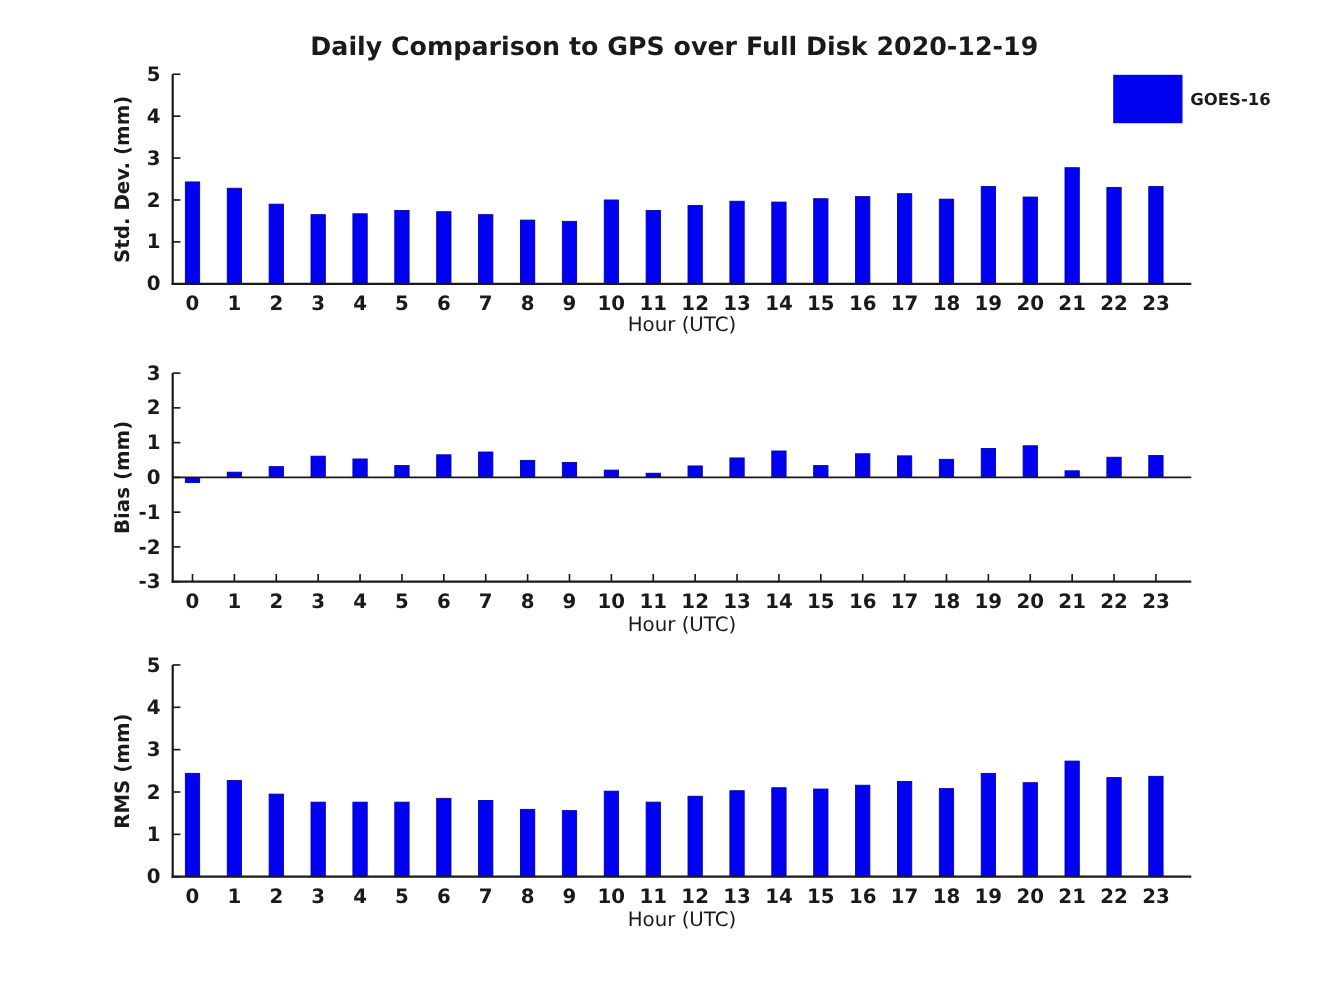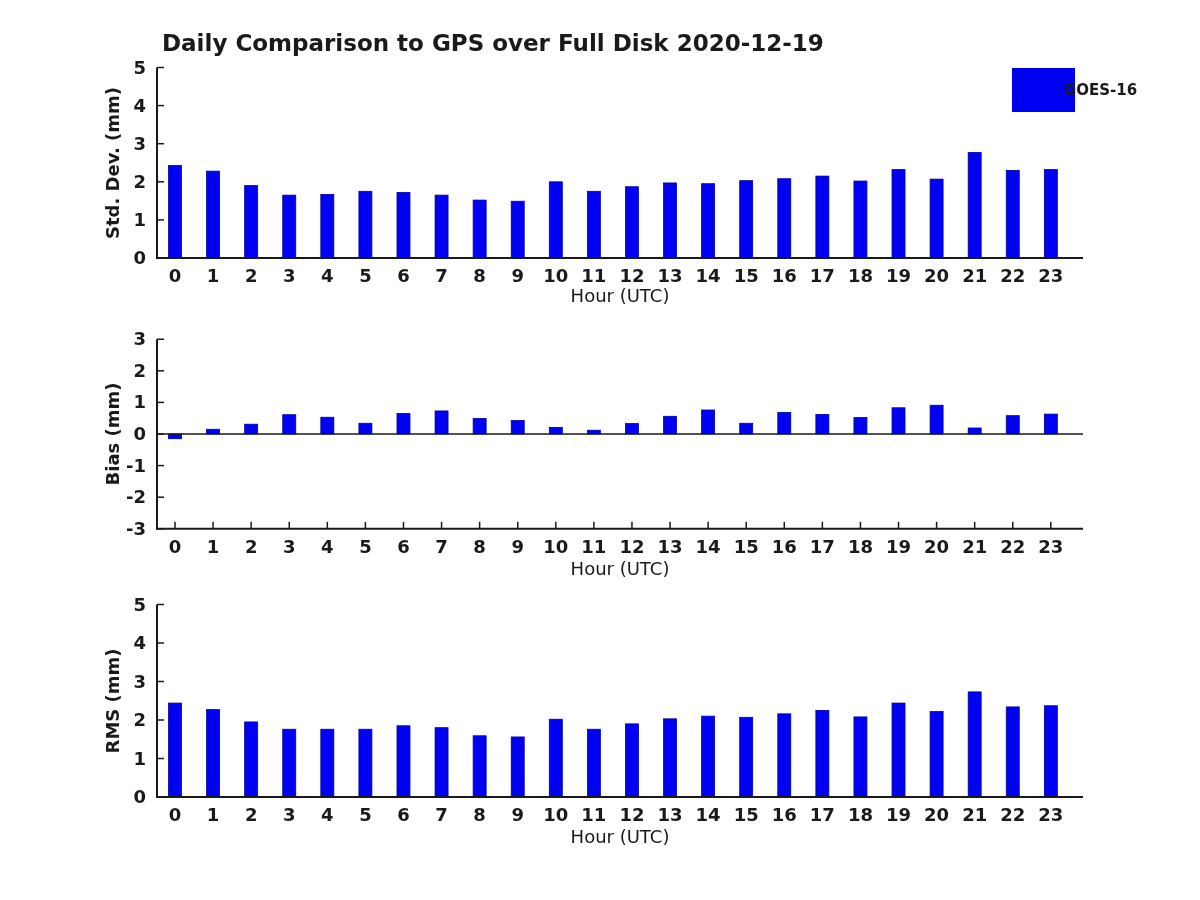--- a/index.html
+++ b/index.html
@@ -1,23 +1,23 @@
 <!DOCTYPE html>
 <html><head>
 <meta charset="utf-8">
 <style>
   html,body{margin:0;padding:0;background:#ffffff;}
   body{width:1200px;height:900px;overflow:hidden;
        font-family:"DejaVu Sans", sans-serif;color:#1a1a1a;}
   .figure{position:relative;width:1200px;height:900px;background:#ffffff;}
-  .chart-title{position:absolute;left:162px;top:30px;width:926px;height:28px;
-       text-align:left;font-size:23px;font-weight:bold;white-space:nowrap;}
+  .chart-title{position:absolute;left:150px;top:30px;width:926px;height:28px;
+       text-align:center;font-size:23px;font-weight:bold;white-space:nowrap;}
   .legend{position:absolute;left:1012px;top:68px;}
   .legend-swatch{position:absolute;left:0;top:0;width:63px;height:44px;background:#0000f2;}
-  .legend-label{position:absolute;left:52px;top:13px;font-size:15px;font-weight:bold;white-space:nowrap;}
+  .legend-label{position:absolute;left:70px;top:13px;font-size:15px;font-weight:bold;white-space:nowrap;}
   svg#charts{position:absolute;left:0;top:0;}
   .ylab{position:absolute;left:112px;transform:translate(-50%,-50%) rotate(-90deg);
        font-size:18px;font-weight:bold;white-space:nowrap;}
   .xlab{position:absolute;left:157px;width:926px;text-align:center;
        font-size:18px;font-weight:normal;line-height:24px;}
   svg text{font-family:"DejaVu Sans", sans-serif;}
 </style>
 </head>
 <body>
 

